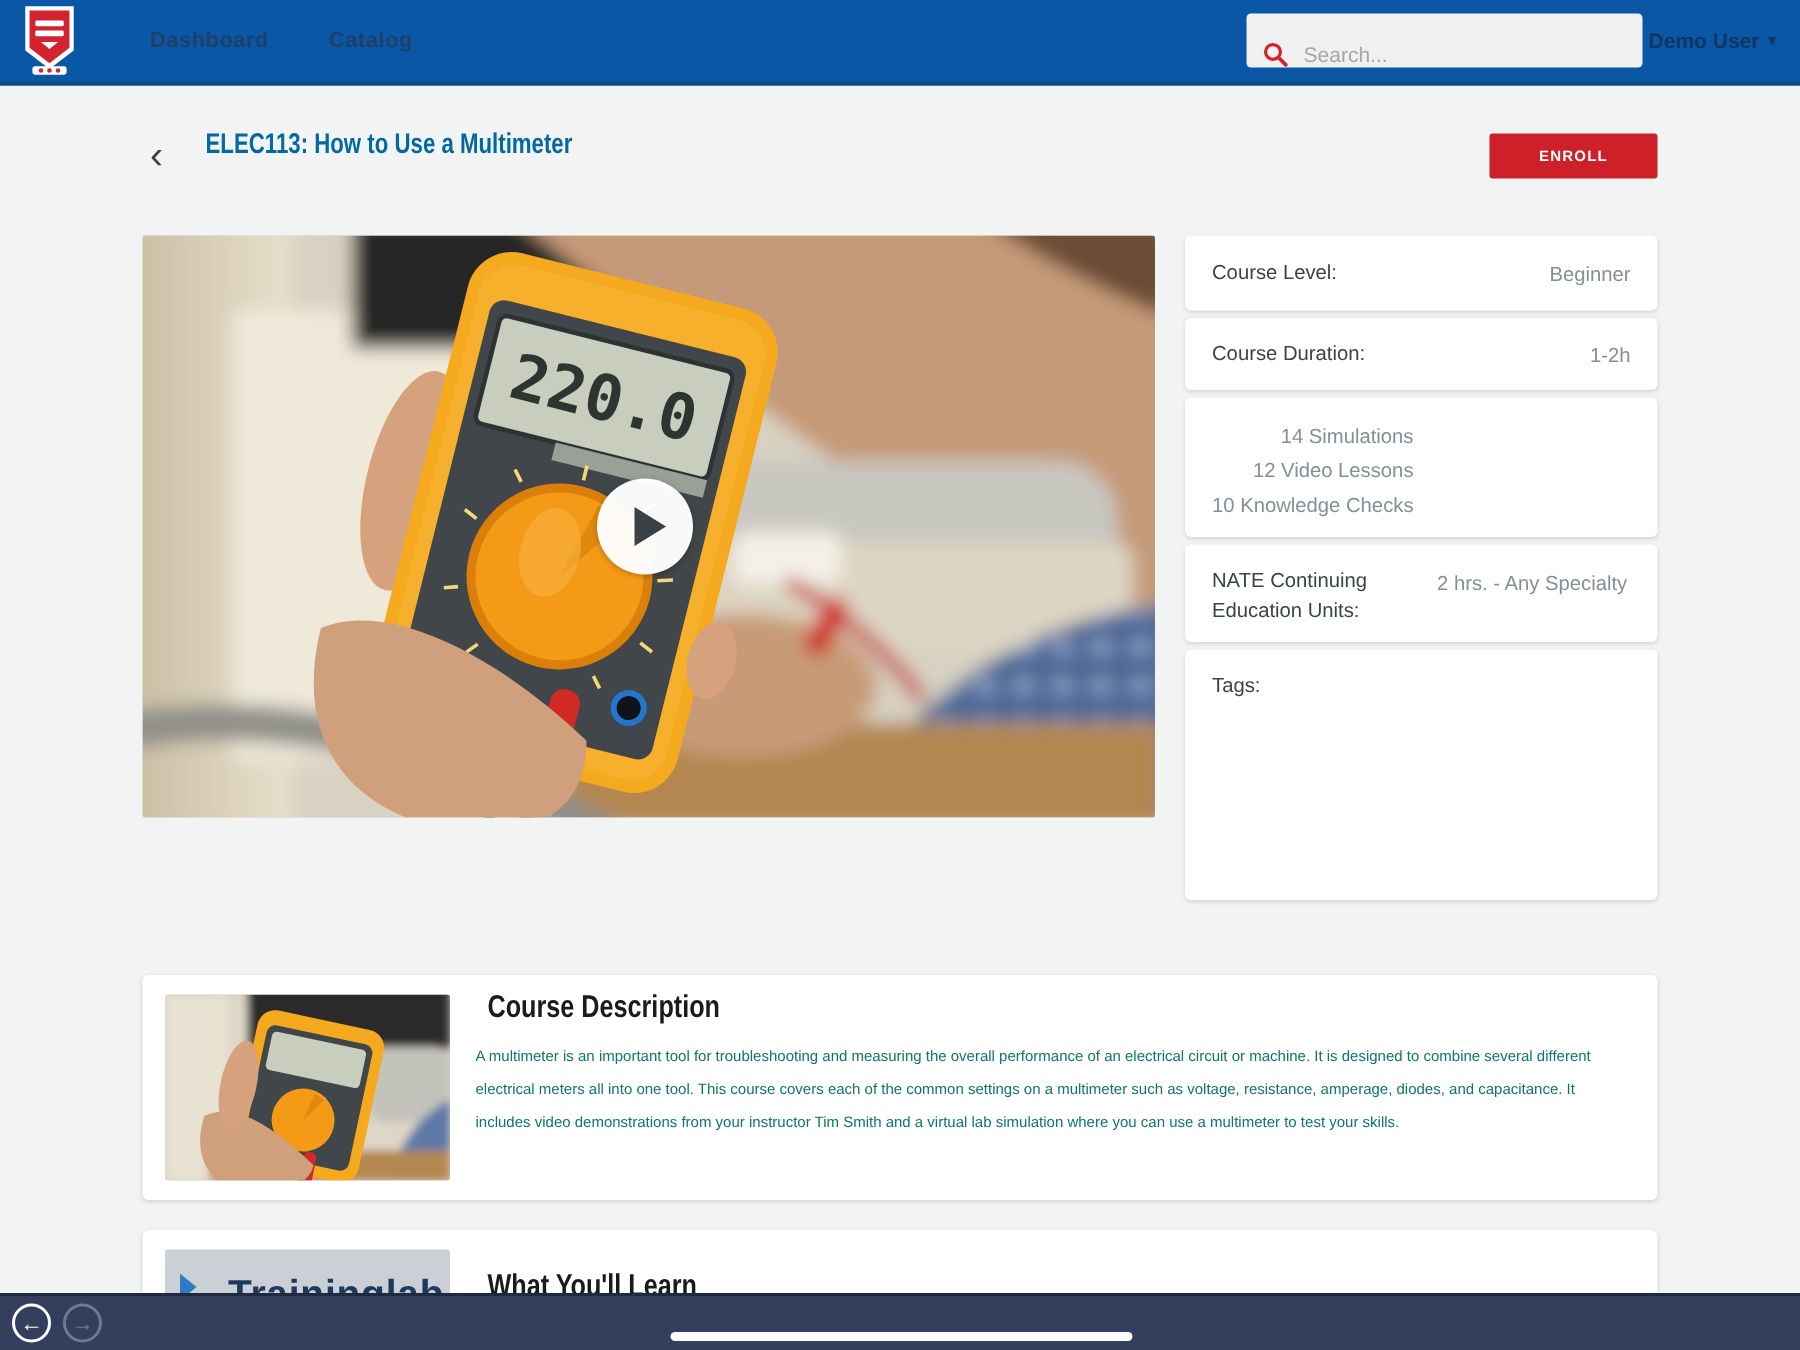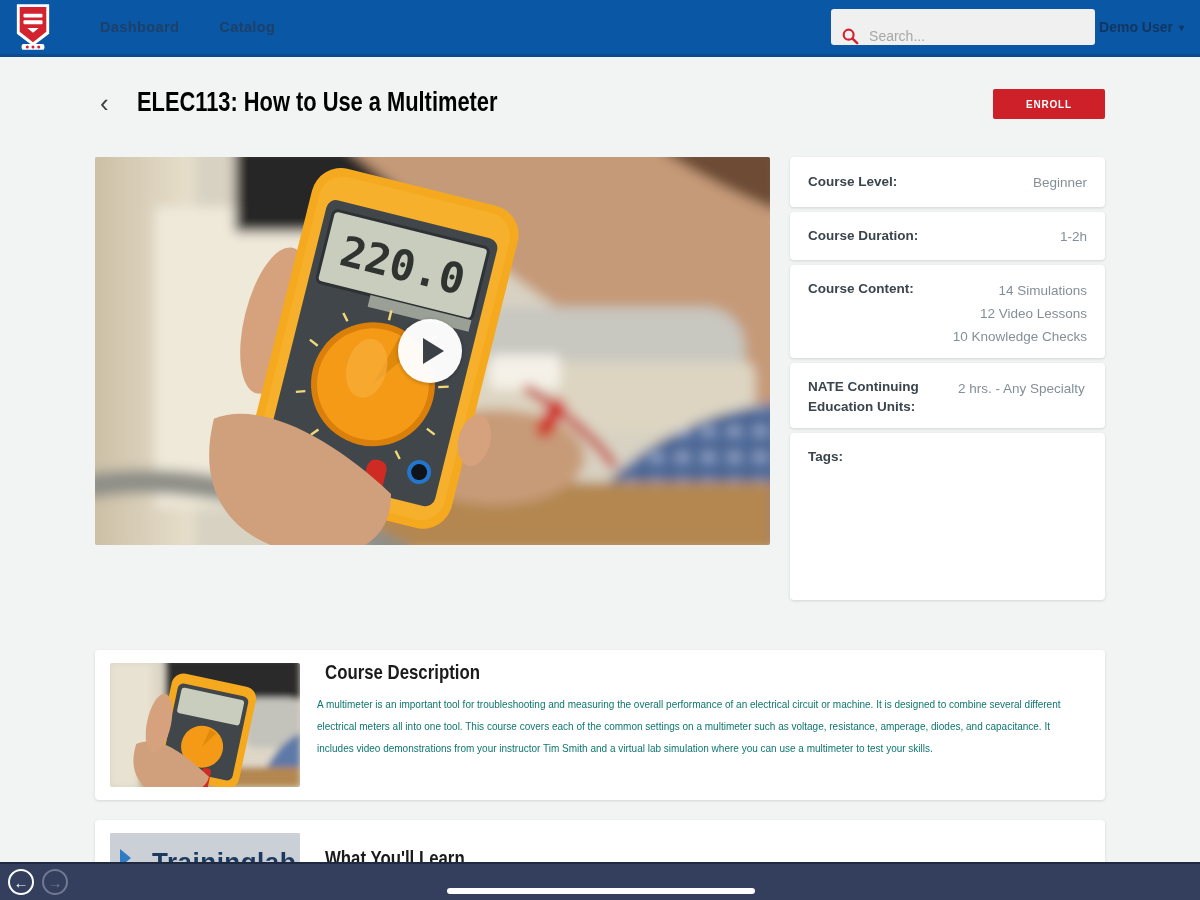--- a/index.html
+++ b/index.html
@@ -20,41 +20,41 @@
   .search-box input{border:none;outline:none;background:transparent;flex:1;margin-left:8px;
                     font-size:14px;color:#444;font-family:"Liberation Sans",sans-serif;}
   .search-box input::placeholder{color:#a7a7a7;}
   .user-menu{margin:0 16px 0 4px;color:#123660;font-size:14px;font-weight:700;
              display:flex;align-items:center;gap:6px;cursor:pointer;white-space:nowrap;}
   .caret{font-size:10px;color:#123660;}
 
   
   .back-btn{position:absolute;left:100px;top:88px;font-size:26px;color:#3f3f3f;
             cursor:pointer;line-height:30px;font-weight:400;}
-  .page-title{position:absolute;left:137px;top:86px;font-size:28px;font-weight:700;
-              color:#000000;white-space:nowrap;}
+  .page-title{position:absolute;left:137px;top:86px;font-size:19px;font-weight:700;
+              color:#0369a1;white-space:nowrap;}
   .condensed{display:inline-block;transform:scaleX(.78);transform-origin:0 50%;}
   .enroll-btn{position:absolute;left:993px;top:89px;width:112px;height:30px;background:#ce2029;
               color:#fff;border:none;border-radius:2px;font-size:10px;font-weight:700;
               letter-spacing:.8px;cursor:pointer;font-family:"Liberation Sans",sans-serif;}
 
   
   .video{position:absolute;left:95px;top:157px;width:675px;height:388px;border-radius:2px;
          overflow:hidden;cursor:pointer;background:#d8d2c4;}
   .play-btn{position:absolute;left:303px;top:162px;width:64px;height:64px;border-radius:50%;
             background:#fff;opacity:.97;display:flex;align-items:center;justify-content:center;
             cursor:pointer;box-shadow:0 1px 4px rgba(0,0,0,.25);}
   .play-tri{width:0;height:0;border-top:13px solid transparent;border-bottom:13px solid transparent;
             border-left:21px solid #3a4045;margin-left:6px;}
 
   
   .card{position:absolute;left:790px;width:315px;background:#fff;border-radius:4px;
         box-shadow:0 1px 3px rgba(0,0,0,.13);padding:14px 18px;}
   .card-row{display:flex;justify-content:space-between;align-items:center;height:100%;}
-  .card-label{font-size:13.5px;font-weight:700;color:#3a444c;line-height:1.45;}
+  .card-label{font-size:13.5px;font-weight:400;color:#3a444c;line-height:1.45;}
   .card-value{font-size:13.5px;color:#848f98;text-align:right;line-height:23px;}
   .pills{display:flex;flex-wrap:wrap;gap:12px 14px;margin-top:12px;}
   .pill{background:#333e49;color:#fff;font-size:13px;padding:6px 16px;border-radius:16px;
         cursor:pointer;white-space:nowrap;}
 
   
   .wide-card{position:absolute;left:95px;width:1010px;background:#fff;border-radius:4px;
              box-shadow:0 1px 3px rgba(0,0,0,.13);}
   .thumb{position:absolute;left:15px;top:13px;width:190px;height:124px;border-radius:2px;
          overflow:hidden;background:#d8d2c4;}
@@ -203,21 +203,20 @@
 
   <div class="card" style="top:212px;height:48px;">
     <div class="card-row">
       <span class="card-label">Course Duration:</span>
       <span class="card-value">1-2h</span>
     </div>
   </div>
 
   <div class="card" style="top:265px;height:93px;">
     <div style="display:flex;justify-content:space-between;">
-      <span class="card-label">Course Content:</span>
       <span class="card-value">
         <div>14 Simulations</div>
         <div>12 Video Lessons</div>
         <div>10 Knowledge Checks</div>
       </span>
     </div>
   </div>
 
   <div class="card" style="top:363px;height:65px;">
     <div style="display:flex;">

